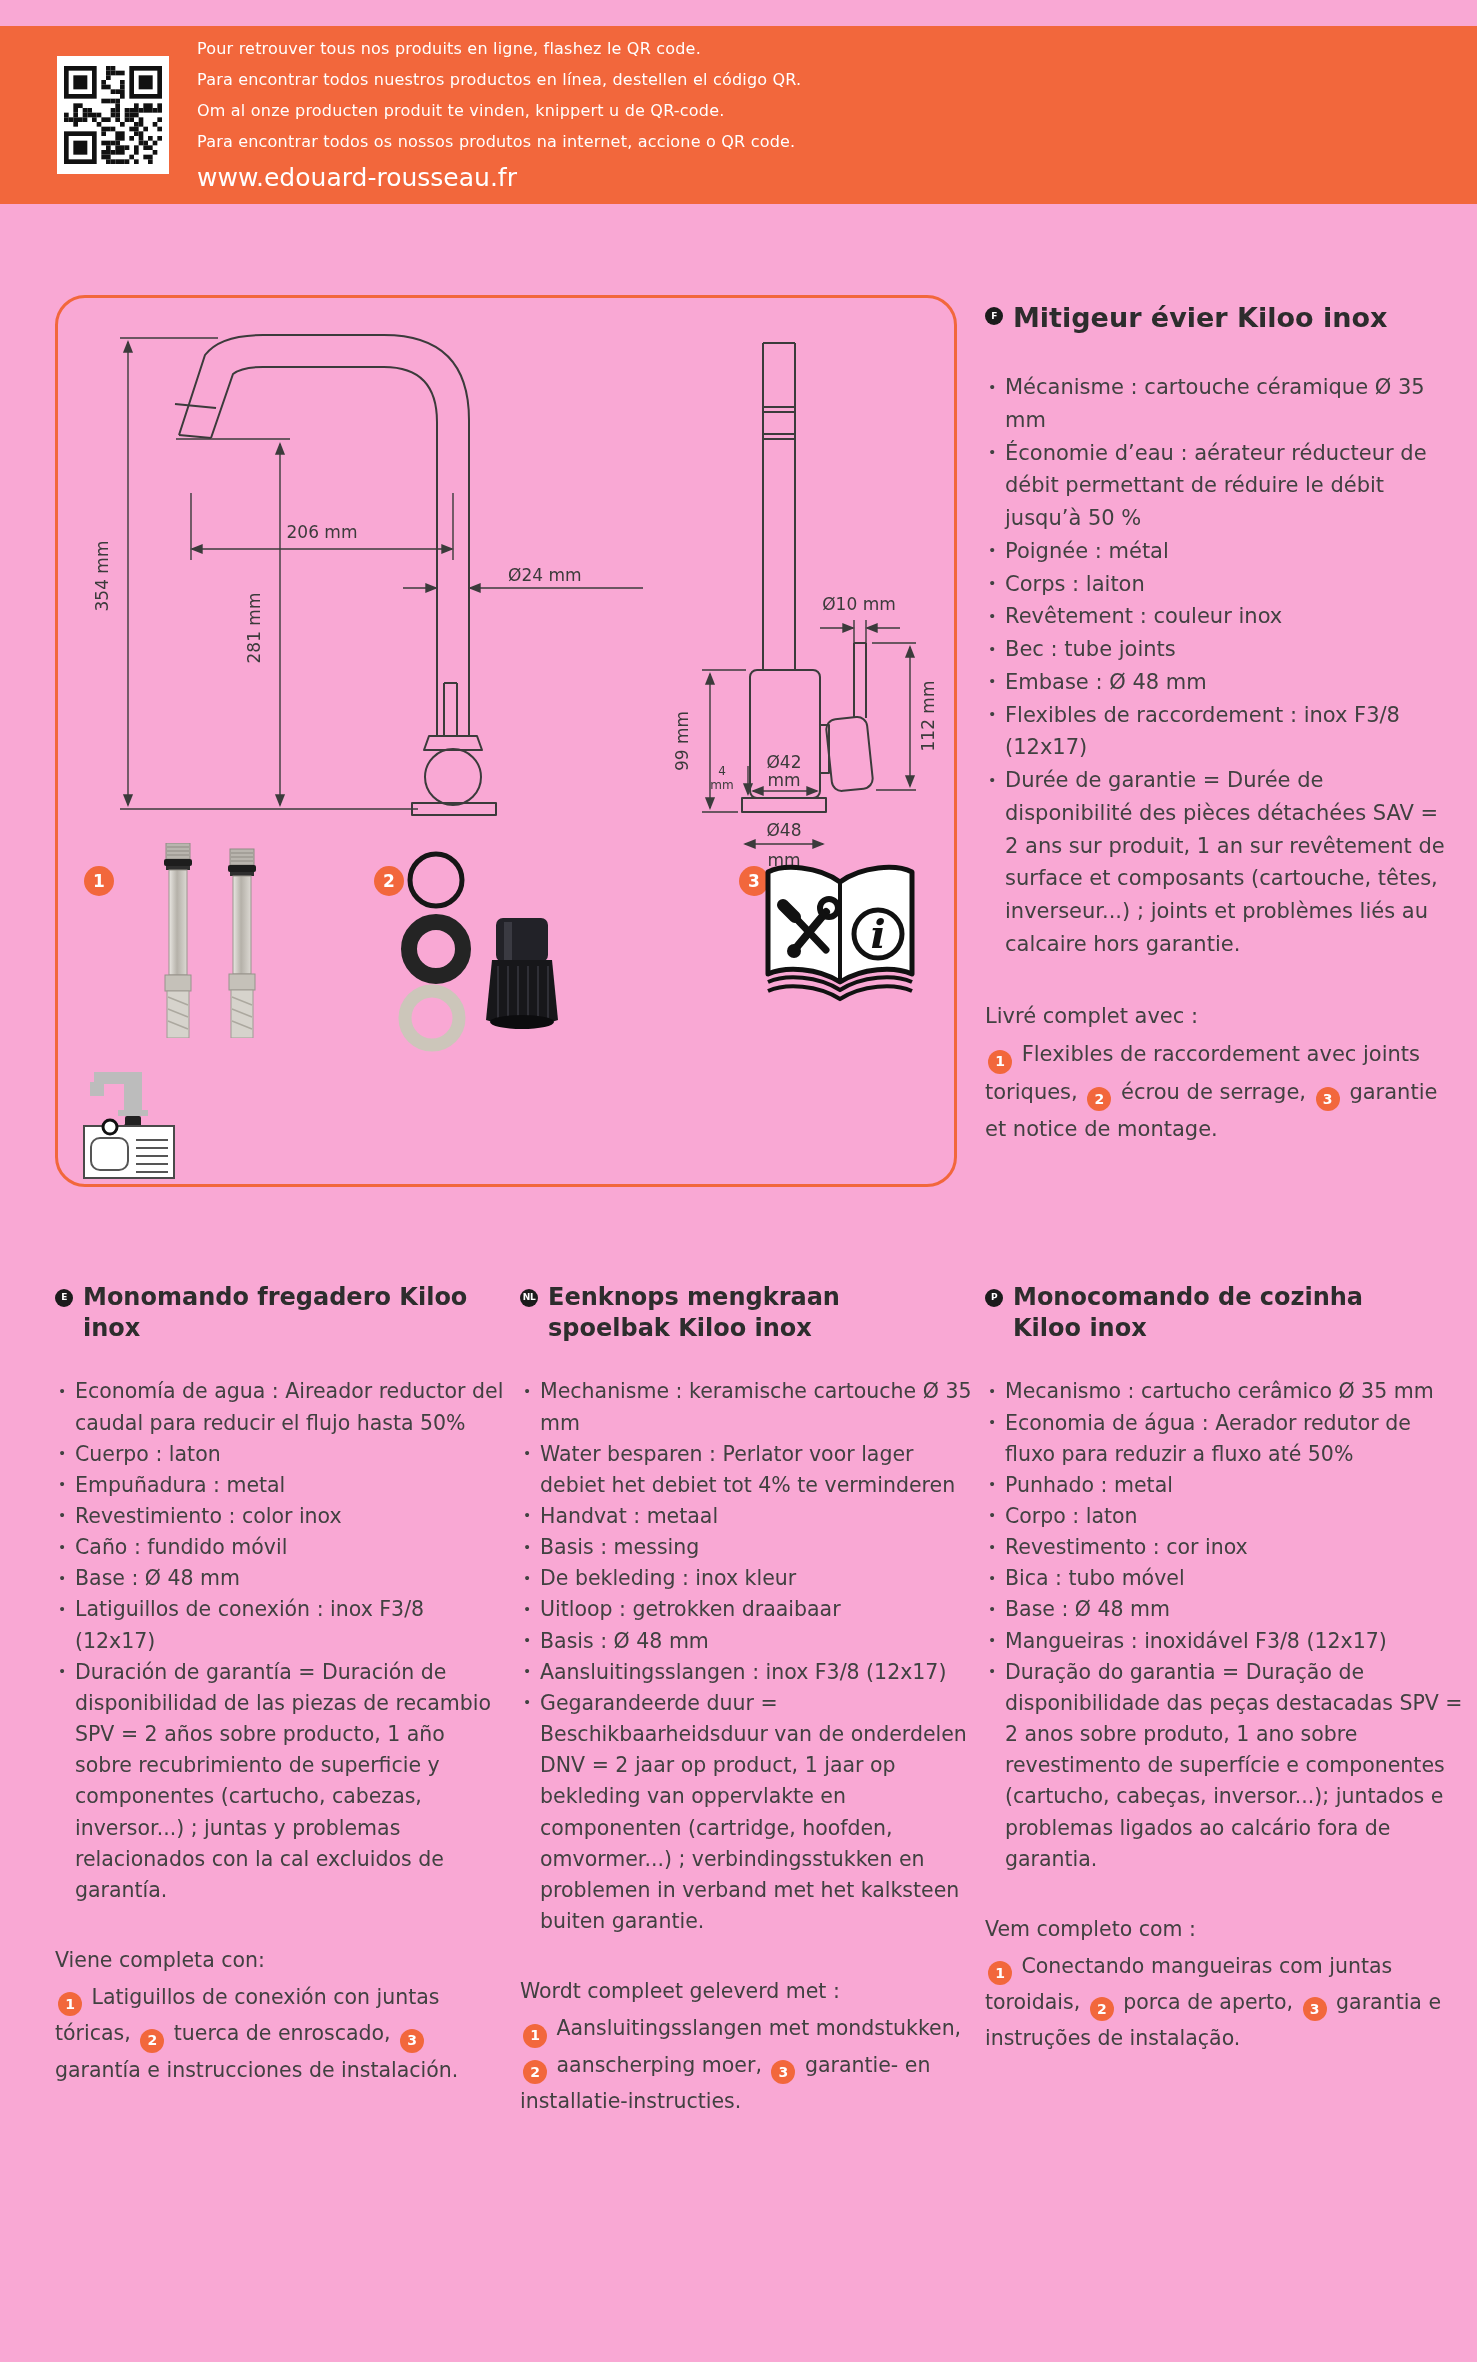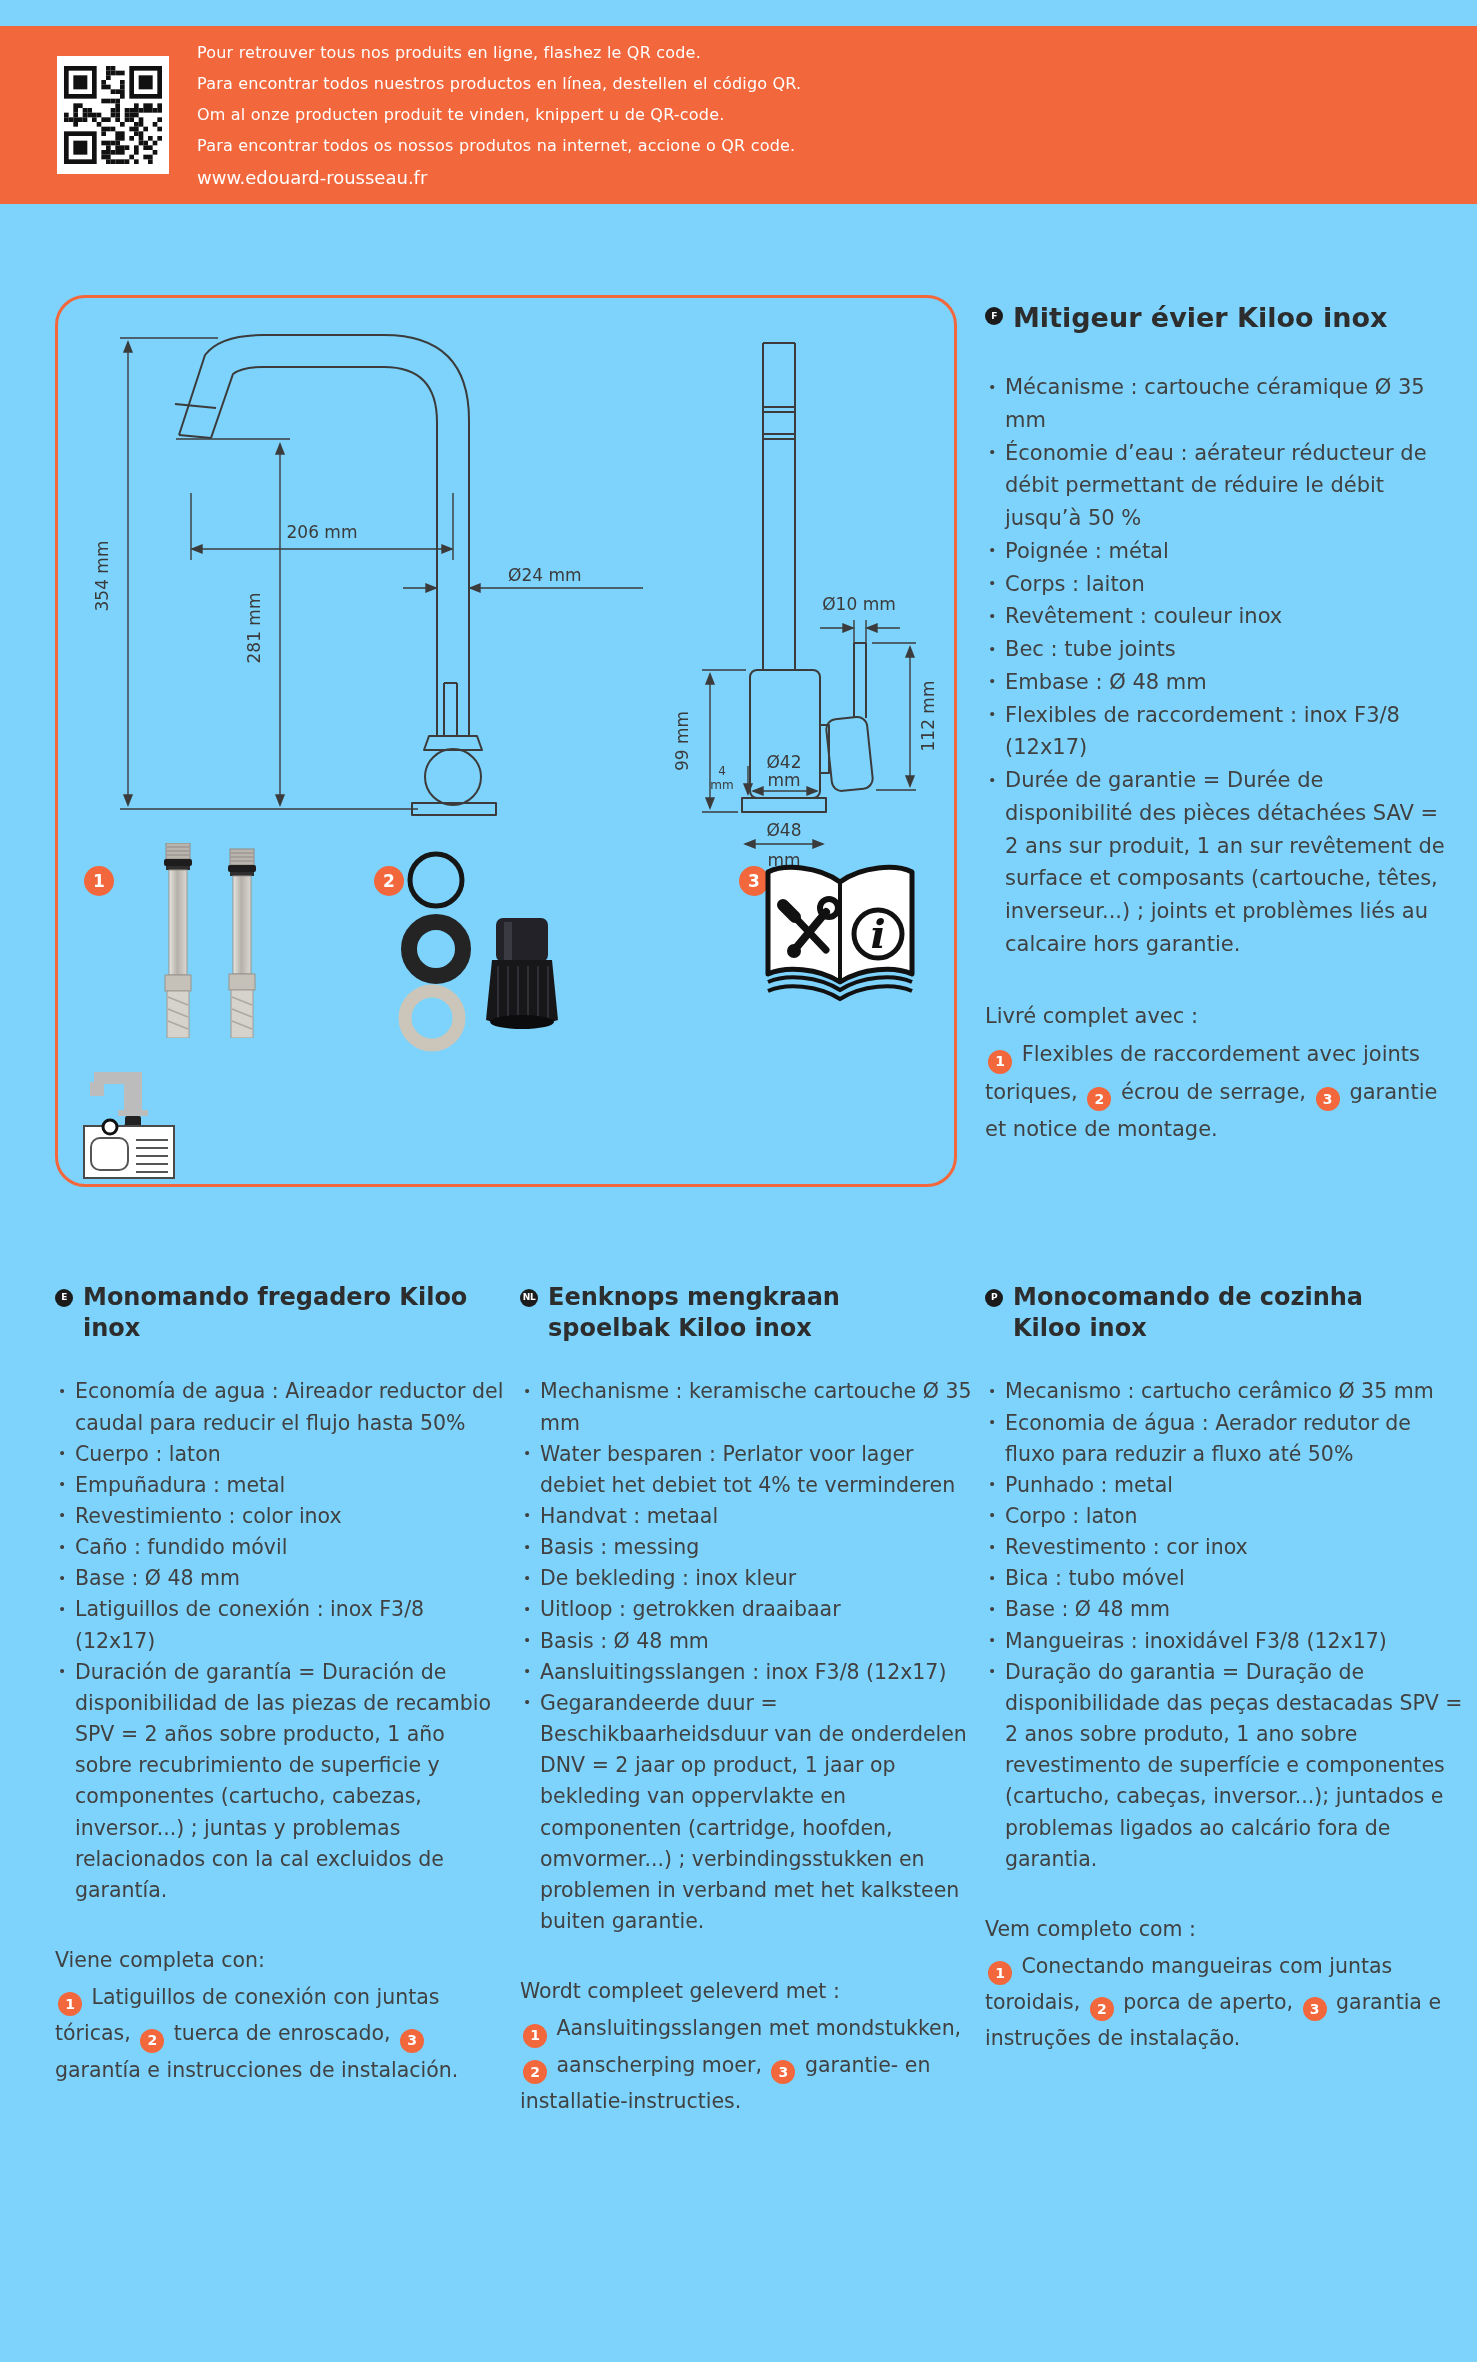--- a/index.html
+++ b/index.html
@@ -1,27 +1,27 @@
 <!DOCTYPE html>
 <html style="--accent: #f2673c; --ink: #3b3b3b;"><head>
 <meta charset="utf-8">
 <style>
   :root{ --accent:#f2673c; --ink:#3b3b3b; }
   html,body{margin:0;padding:0;background:#fff;}
   body{font-family:"DejaVu Sans","Liberation Sans",sans-serif;color:var(--ink);}
-  .page{position:relative;width:1477px;height:2362px;background:#7dd3fc;overflow:hidden;}
+  .page{position:relative;width:1477px;height:2362px;background:#f9a8d4;overflow:hidden;}
 
   
   .topbar{position:absolute;left:0;top:26px;width:100%;height:178px;background:var(--accent);
           display:flex;align-items:center;padding-left:57px;box-sizing:border-box;}
   .qr-box{width:112px;height:118px;background:#fff;padding:7px;box-sizing:border-box;flex:none;}
   .qr-box svg{width:100%;height:100%;display:block;}
   .topbar-text{margin-left:28px;color:#fff;}
   .topbar-text p{margin:0 0 12px;font-size:16px;letter-spacing:.2px;}
-  .topbar-text .site{font-size:18px;margin-top:2px;}
+  .topbar-text .site{font-size:25px;margin-top:2px;}
 
   
   .diagram-box{position:absolute;left:55px;top:295px;width:902px;height:892px;
                border:3px solid var(--accent);border-radius:30px;box-sizing:border-box;}
   .dg-svg{position:absolute;left:0;top:0;width:896px;height:886px;}
   .dg-svg .ln{stroke:var(--ink);fill:none;stroke-width:2;stroke-linejoin:round;}
   .dg-svg .dim{stroke:var(--ink);fill:none;stroke-width:1.4;}
   .dg-svg text{fill:var(--ink);font-size:17px;font-family:"DejaVu Sans",sans-serif;}
   .dg-svg text.sm{font-size:12px;}
   .dg-badge{position:absolute;width:30px;height:30px;border-radius:50%;background:var(--accent);

